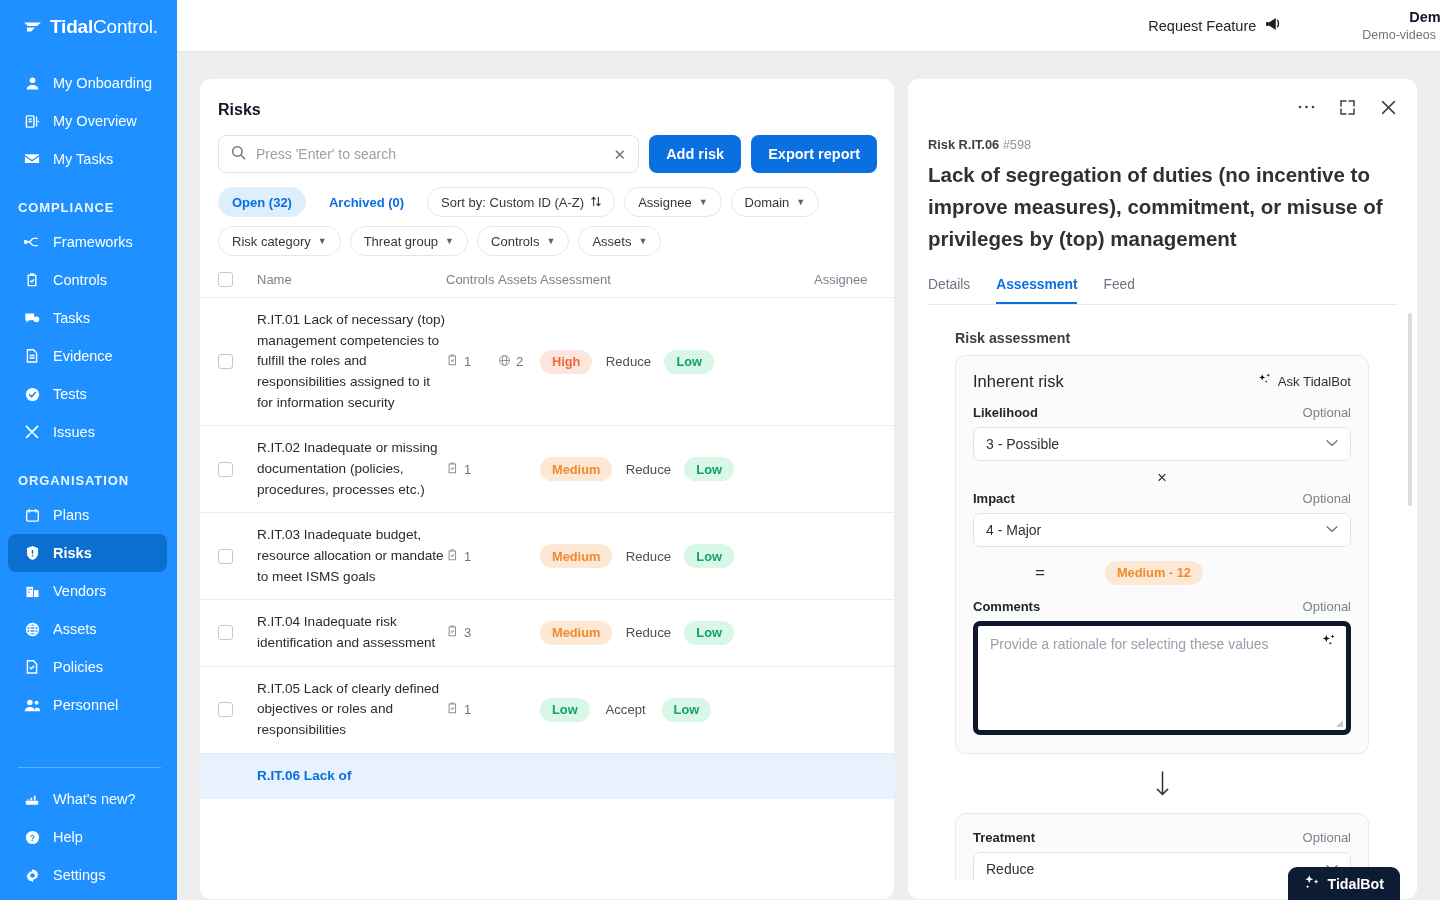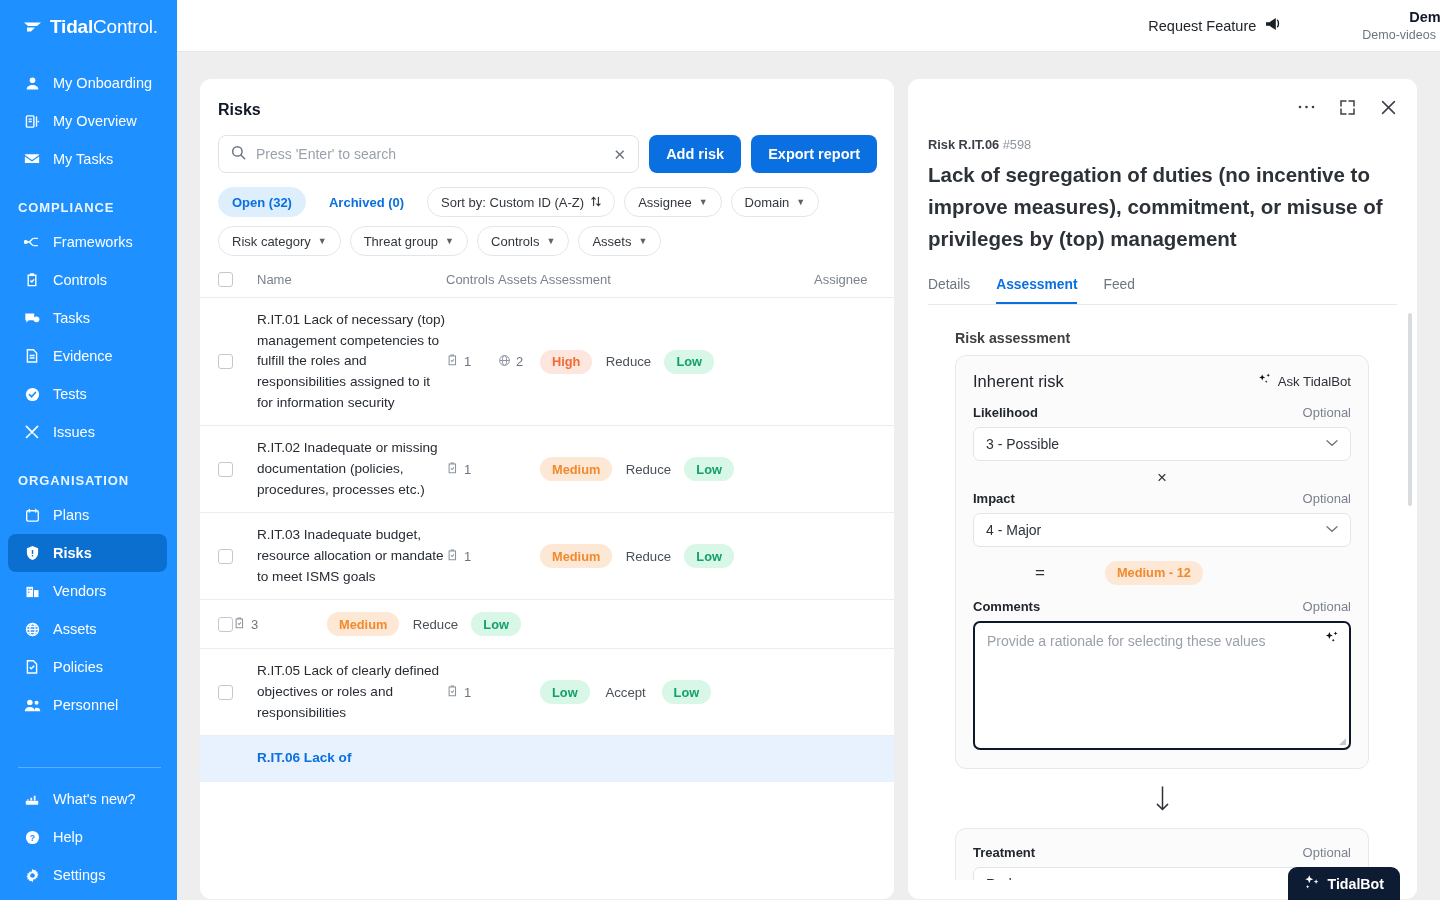--- a/index.html
+++ b/index.html
@@ -212,22 +212,22 @@
     margin-top: 7px; height: 34px;
     border: 1px solid #e2e5e8; border-radius: 7px; background: #fff;
     display: flex; align-items: center; justify-content: space-between;
     padding: 0 12px; font-size: 14px; color: #2d3238; cursor: pointer;
   }
   .op-row { display: flex; align-items: center; justify-content: center; height: 26px; margin-top: 4px; }
   .op-eq-row { display: flex; align-items: center; margin-top: 14px; padding-left: 62px; gap: 60px; }
   .op-sym { font-size: 17px; color: #2d3238; }
   .badge-score { background: #fde8d6; color: #f08a2e; height: 24px; padding: 12px 12px; border-radius: 12px; display:inline-flex; align-items:center; font-size: 12.8px; font-weight: 600; }
   .textarea {
-    margin-top: 7px; height: 129px;
-    border: 2px solid #0f172a; border-radius: 7px; background: #fff;
+    margin-top: 7px; height: 114px;
+    border: 5px solid #0f172a; border-radius: 7px; background: #fff;
     position: relative; padding: 10px 12px;
     font-size: 14px; color: #9aa1ab;
   }
   .ta-spark { position: absolute; right: 10px; top: 8px; }
   .ta-grip { position: absolute; right: 3px; bottom: 2px; color: #c3c8ce; font-size: 9px; }
   .arrow-down { display: flex; justify-content: center; margin: 17px 0 16px 0; }
 
   .panel-scrollbar {
     position: absolute; right: 5px; top: 8px;
     width: 4px; height: 193px; border-radius: 2px; background: #d9dcdf;
@@ -606,20 +606,21 @@
           <div class="row-assess">
             <span class="badge badge-medium">Medium</span>
             <span class="treat">Reduce</span>
             <span class="badge badge-low">Low</span>
           </div>
           <div class="row-assignee"></div>
         </div>
 
         <div class="row">
           <div class="cb"></div>
+          <div class="row-name">R.IT.04 Inadequate risk identification and assessment</div>
           <div class="row-ctrl">
             <span><svg width="13" height="14" viewBox="0 0 15 16" fill="none" stroke="#8c939c" stroke-width="1.2">
                   <path d="M3.6 3.4h7.4v10H3.6z"></path>
                   <path d="M5.8 3.4V2.2h3v1.2"></path>
                   <path d="M5.7 8.4l1.3 1.3 2.2-2.5"></path>
                 </svg></span>
             <span>3</span>
           </div>
           <div class="row-asset"></div>
           <div class="row-assess">

